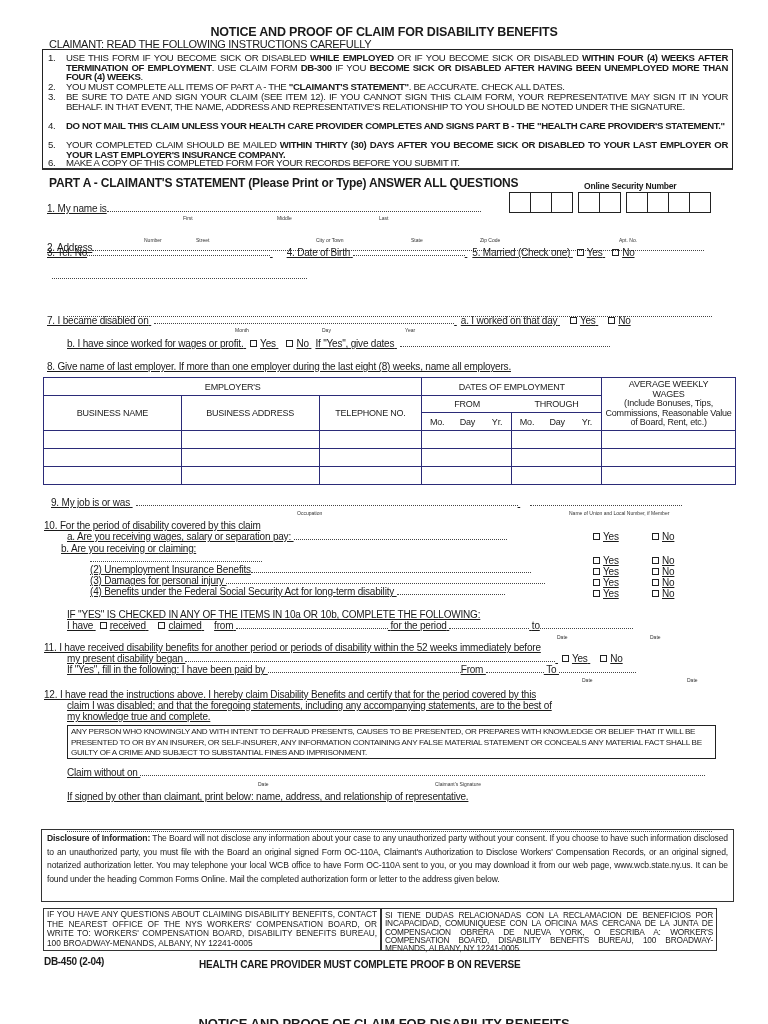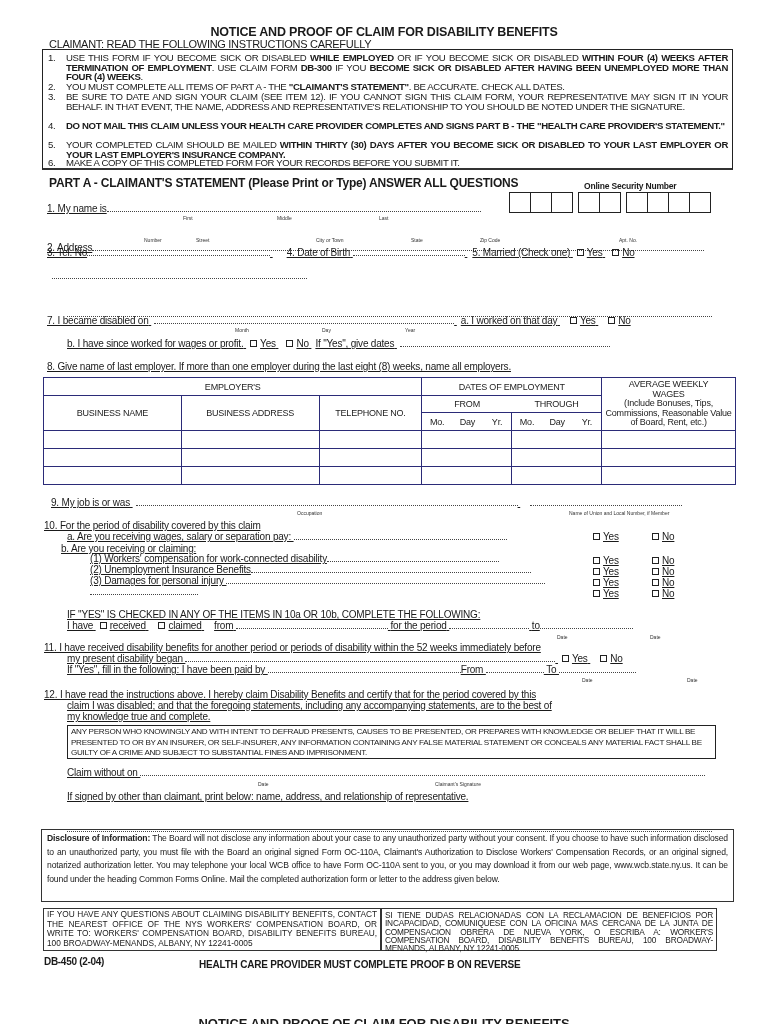--- a/index.html
+++ b/index.html
@@ -244,30 +244,30 @@
 <span class="abs sub" style="left:569px; top:510px;">Name of Union and Local Number, if Member</span>
 
 <div class="abs line" style="left:44px; top:520px; line-height:11px;">10.  For the period of disability covered by this claim</div>
 <div class="abs line" style="left:67px; top:531px; line-height:11px;">
   <span>a. Are you </span><u>receiving</u><span> wages, salary or separation pay: </span><span class="dots" style="width:213px;"></span>
 </div>
 <div class="abs line" style="left:61px; top:543px; line-height:11px;">
   <span>b. Are you </span><u>receiving</u><span> or </span><u>claiming</u><span>:</span>
 </div>
 <div class="abs line" style="left:90px; top:553px; line-height:11px;">
-  <span>(1) Workers' compensation for work-connected disability</span><span class="dots" style="width:172px;"></span>
+  <span class="dots" style="width:172px;"></span>
 </div>
 <div class="abs line" style="left:90px; top:564px; line-height:11px;">
   <span>(2) Unemployment Insurance Benefits</span><span class="dots" style="width:280px;"></span>
 </div>
 <div class="abs line" style="left:90px; top:575px; line-height:11px;">
   <span>(3) Damages for personal injury </span><span class="dots" style="width:319px;"></span>
 </div>
 <div class="abs line" style="left:90px; top:586px; line-height:11px;">
-  <span class="dots" style="width:108px;"></span>
+  <span>(4) Benefits under the Federal Social Security Act for long-term disability </span><span class="dots" style="width:108px;"></span>
 </div>
 
 <div class="abs line" style="left:593px; top:531px;"><span class="cb"></span><span>Yes</span></div>
 <div class="abs line" style="left:652px; top:531px;"><span class="cb"></span><span>No</span></div>
 <div class="abs line" style="left:593px; top:555px;"><span class="cb"></span><span>Yes</span></div>
 <div class="abs line" style="left:652px; top:555px;"><span class="cb"></span><span>No</span></div>
 <div class="abs line" style="left:593px; top:566px;"><span class="cb"></span><span>Yes</span></div>
 <div class="abs line" style="left:652px; top:566px;"><span class="cb"></span><span>No</span></div>
 <div class="abs line" style="left:593px; top:577px;"><span class="cb"></span><span>Yes</span></div>
 <div class="abs line" style="left:652px; top:577px;"><span class="cb"></span><span>No</span></div>

